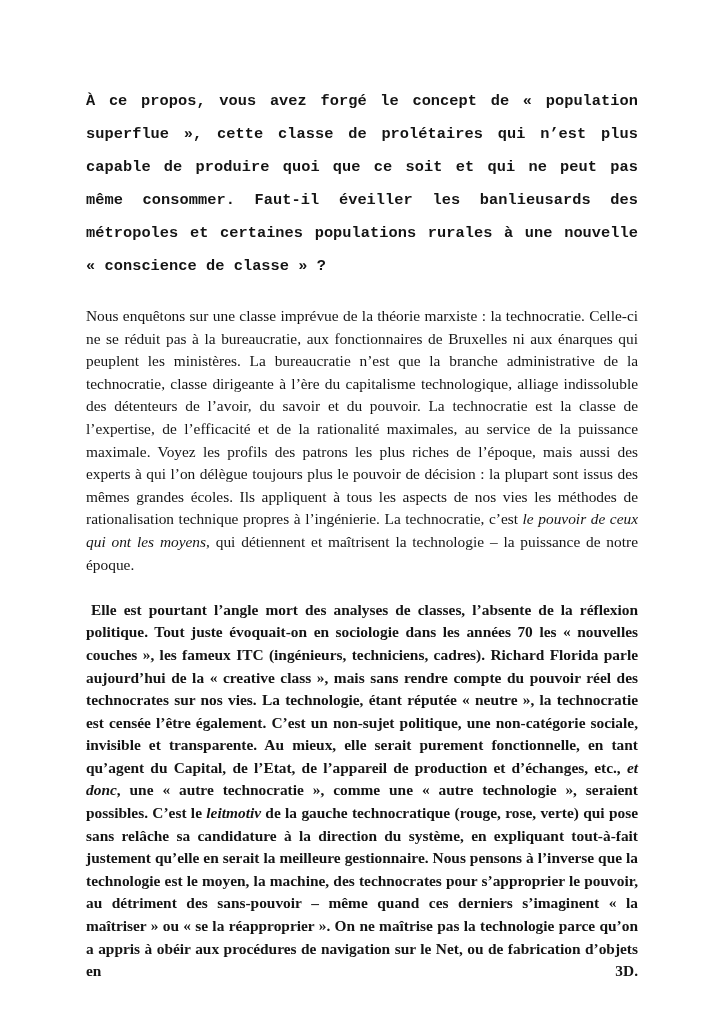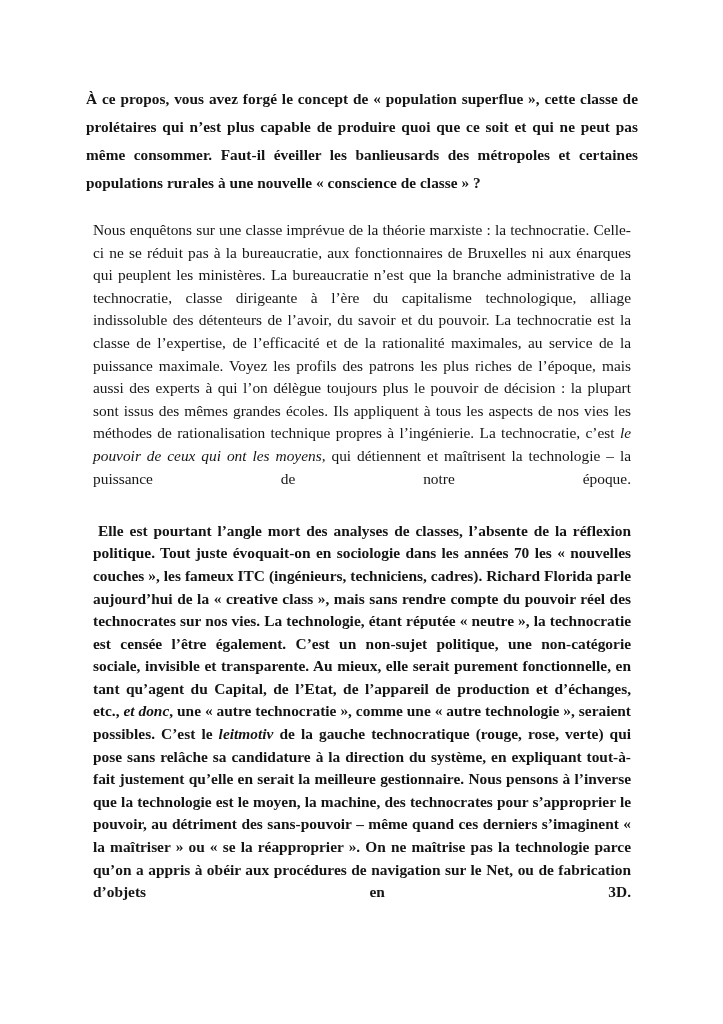--- a/index.html
+++ b/index.html
@@ -18,35 +18,36 @@
   }
   .content {
     position: absolute;
     left: 86px;
     top: 85px;
     width: 552px;
   }
   .question {
     font-weight: bold;
     font-size: 15.3px;
-    line-height: 28px;
+    line-height: 33px;
     text-align: justify;
     text-justify: inter-word;
     margin: 0;
     letter-spacing: 0.05px;
+    font-family: Liberation Mono, monospace;
   }
   .body-block {
     margin-top: 22px;
     font-size: 15.4px;
     line-height: 22.6px;
     text-align: justify;
     text-justify: inter-word;
   }
   .para {
-    margin: 7px;
+    margin: 0;
     text-align: justify;
     text-justify: inter-word;
   }
   .para + .para {
     margin-top: 0;
   }
   .para.indented {
     text-indent: 5px;
     font-weight: bold;
   }

